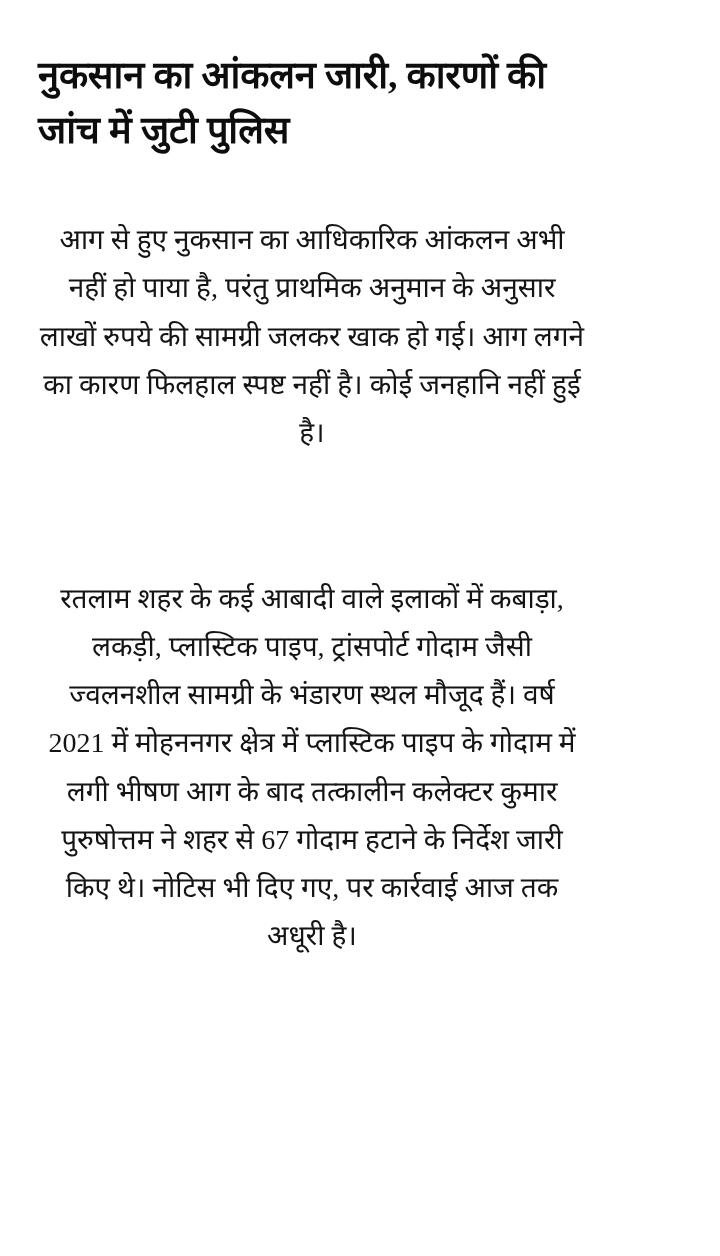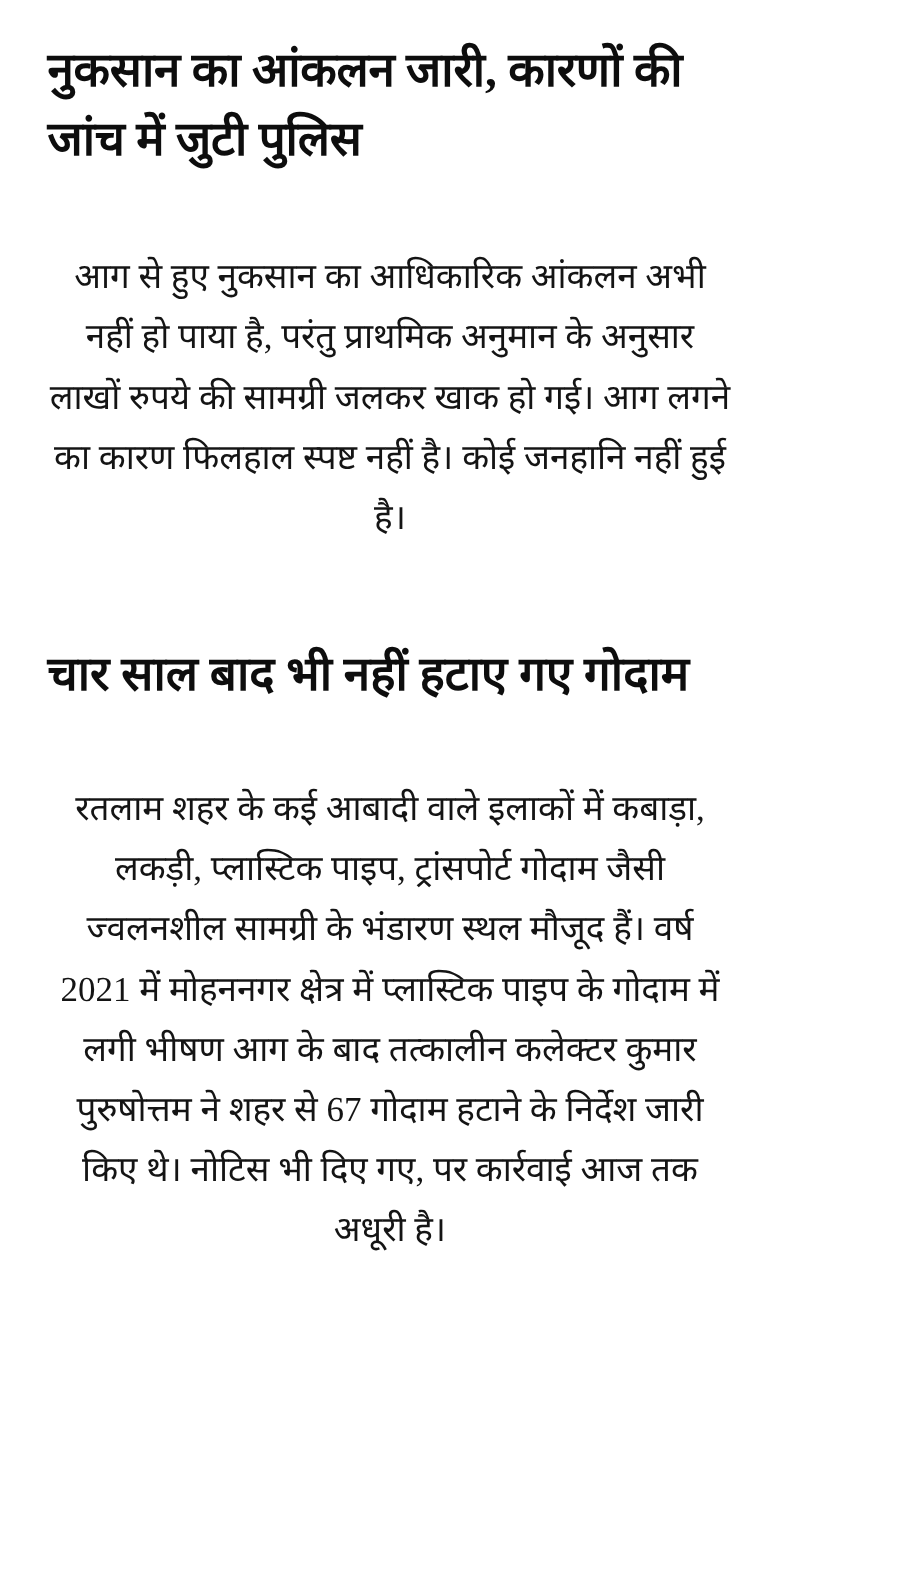--- a/index.html
+++ b/index.html
@@ -12,21 +12,21 @@
     width: 720px;
     min-height: 1256px;
     font-family: "Liberation Serif", "DejaVu Serif", serif;
     color: #111111;
     -webkit-font-smoothing: antialiased;
   }
   .page {
     width: 624px;
     min-height: 1256px;
     box-sizing: border-box;
-    padding: 30px 38px 20px 38px;
+    padding: 48px 38px 20px 38px;
     background: #ffffff;
   }
   .article-section {
     margin: 0;
   }
   .section-heading {
     font-family: "Liberation Serif", "DejaVu Serif", serif;
     font-weight: bold;
     font-size: 38px;
     line-height: 1.45;
@@ -64,18 +64,17 @@
 
   <section class="article-section">
     <h2 class="section-heading">नुकसान का आंकलन जारी, कारणों की जांच में जुटी पुलिस</h2>
     <div class="spacer-md"></div>
     <p class="section-body">आग से हुए नुकसान का आधिकारिक आंकलन अभी नहीं हो पाया है, परंतु प्राथमिक अनुमान के अनुसार लाखों रुपये की सामग्री जलकर खाक हो गई। आग लगने का कारण फिलहाल स्पष्ट नहीं है। कोई जनहानि नहीं हुई है।</p>
   </section>
 
   <div class="spacer-lg"></div>
 
   <section class="article-section">
-    <h2 class="section-heading-2">चार साल बाद भी नहीं हटाए गए गोदाम</h2>
     <div class="spacer-md"></div>
     <p class="section-body">रतलाम शहर के कई आबादी वाले इलाकों में कबाड़ा, लकड़ी, प्लास्टिक पाइप, ट्रांसपोर्ट गोदाम जैसी ज्वलनशील सामग्री के भंडारण स्थल मौजूद हैं। वर्ष 2021 में मोहननगर क्षेत्र में प्लास्टिक पाइप के गोदाम में लगी भीषण आग के बाद तत्कालीन कलेक्टर कुमार पुरुषोत्तम ने शहर से 67 गोदाम हटाने के निर्देश जारी किए थे। नोटिस भी दिए गए, पर कार्रवाई आज तक अधूरी है।</p>
   </section>
 
 </div>
 
 </body></html>

